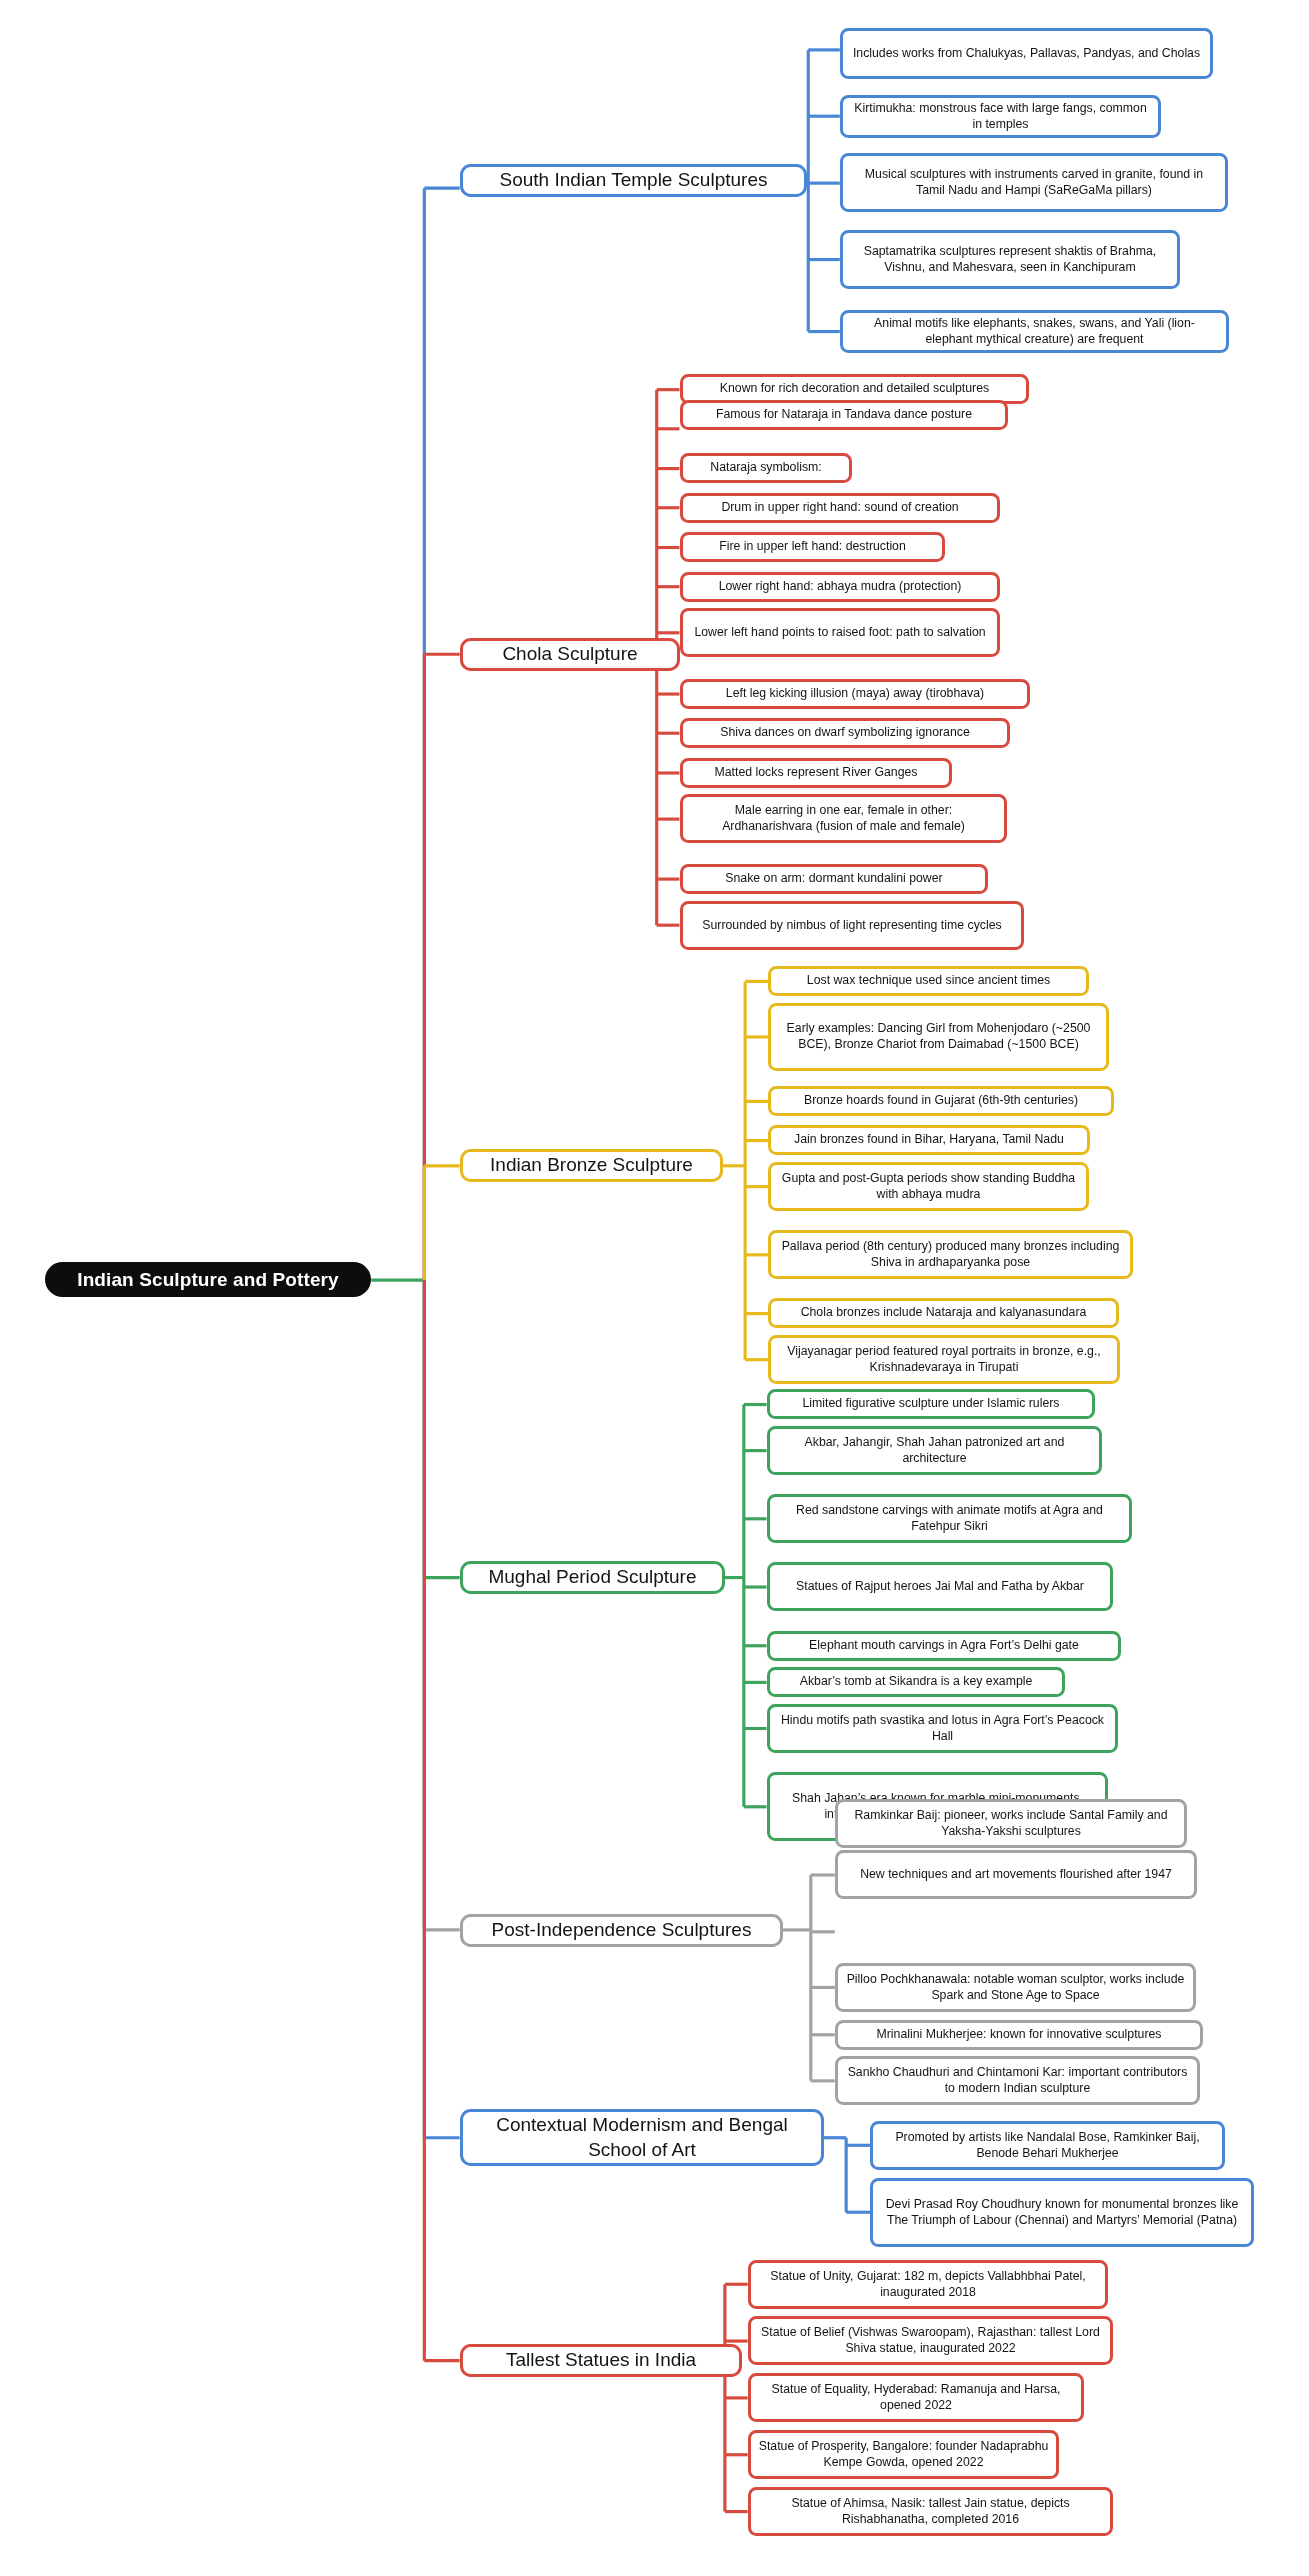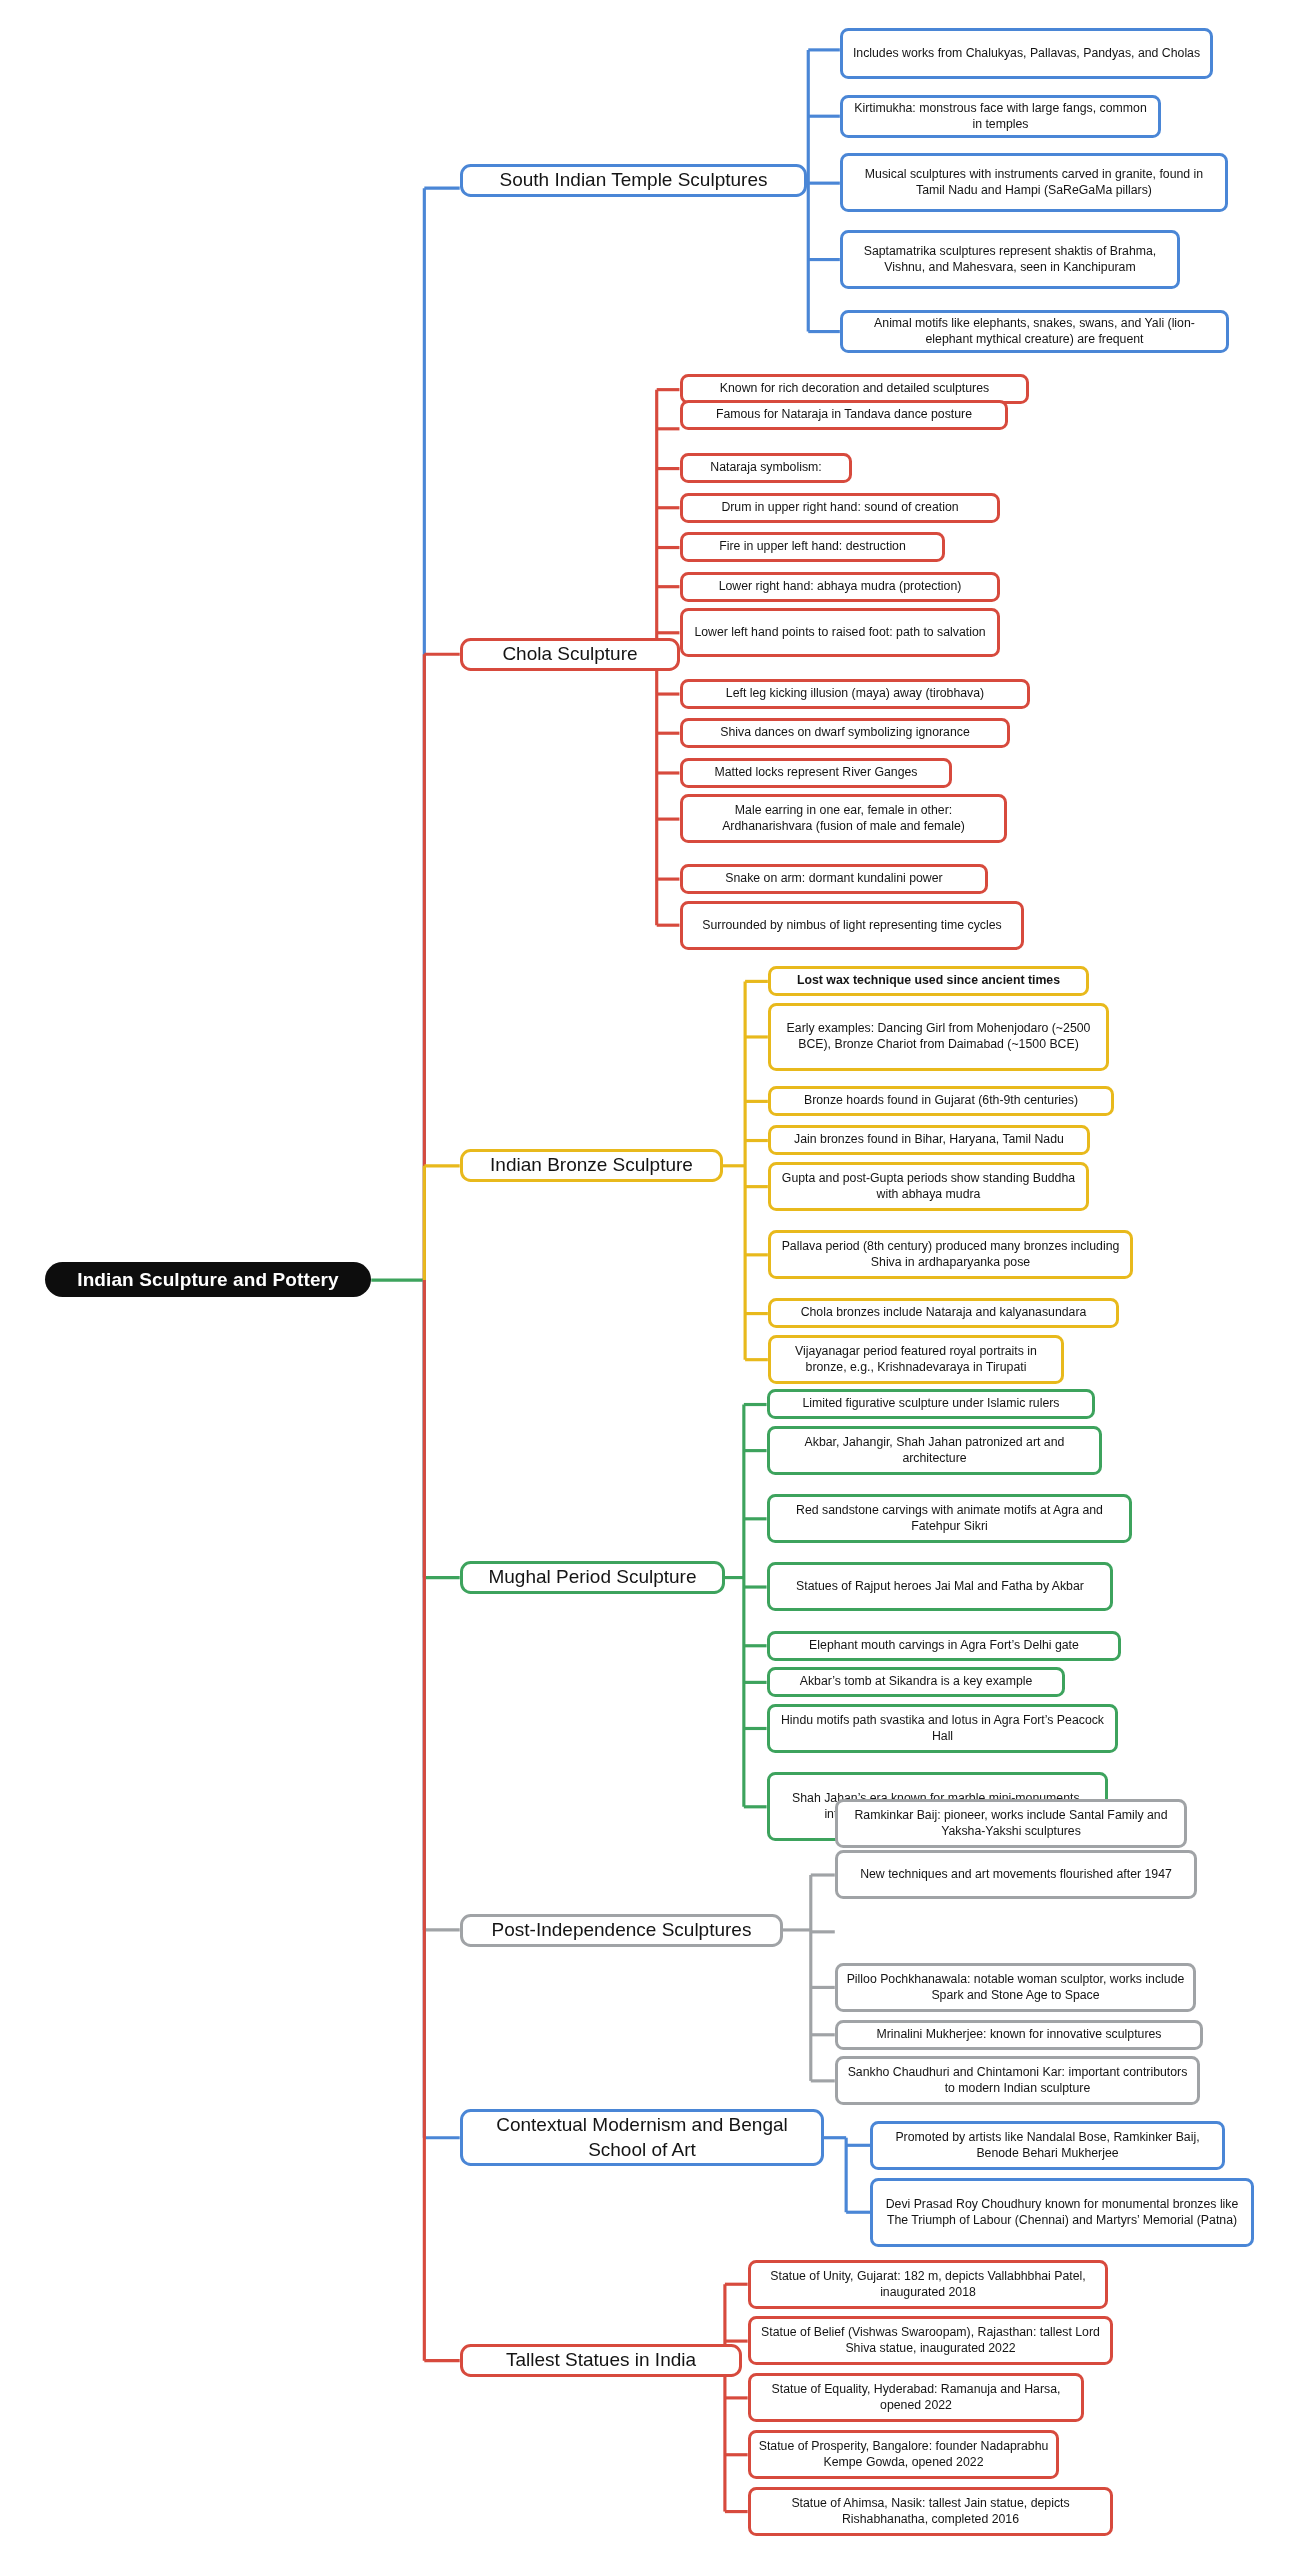--- a/index.html
+++ b/index.html
@@ -221,42 +221,42 @@
       </div>
       <div class="node leaf c-red" style="left: 680px; top: 864px; width: 308px; height: 30px;">
         <span>Snake on arm: dormant kundalini power</span>
       </div>
       <div class="node leaf c-red" style="left: 680px; top: 901px; width: 344px; height: 49px;">
         <span>Surrounded by nimbus of light representing time cycles</span>
       </div>
       <div class="node branch c-yellow" style="left: 460px; top: 1149px; width: 263px; height: 33px;">
         <span>Indian Bronze Sculpture</span>
       </div>
-      <div class="node leaf c-yellow" style="left: 768px; top: 966px; width: 321px; height: 30px; font-weight: bold;">
+      <div class="node leaf c-yellow" style="left: 768px; top: 966px; width: 321px; height: 30px;">
         <span>Lost wax technique used since ancient times</span>
       </div>
       <div class="node leaf c-yellow" style="left: 768px; top: 1003px; width: 341px; height: 68px;">
         <span>Early examples: Dancing Girl from Mohenjodaro (~2500 BCE), Bronze Chariot from Daimabad (~1500 BCE)</span>
       </div>
       <div class="node leaf c-yellow" style="left: 768px; top: 1086px; width: 346px; height: 30px;">
         <span>Bronze hoards found in Gujarat (6th-9th centuries)</span>
       </div>
       <div class="node leaf c-yellow" style="left: 768px; top: 1125px; width: 322px; height: 30px;">
         <span>Jain bronzes found in Bihar, Haryana, Tamil Nadu</span>
       </div>
       <div class="node leaf c-yellow" style="left: 768px; top: 1162px; width: 321px; height: 49px;">
         <span>Gupta and post-Gupta periods show standing Buddha with abhaya mudra</span>
       </div>
       <div class="node leaf c-yellow" style="left: 768px; top: 1230px; width: 365px; height: 49px;">
         <span>Pallava period (8th century) produced many bronzes including Shiva in ardhaparyanka pose</span>
       </div>
       <div class="node leaf c-yellow" style="left: 768px; top: 1298px; width: 351px; height: 30px;">
         <span>Chola bronzes include Nataraja and kalyanasundara</span>
       </div>
-      <div class="node leaf c-yellow" style="left: 768px; top: 1335px; width: 296px; height: 49px;">
+      <div class="node leaf c-yellow" style="left: 768px; top: 1335px; width: 352px; height: 49px;">
         <span>Vijayanagar period featured royal portraits in bronze, e.g., Krishnadevaraya in Tirupati</span>
       </div>
       <div class="node branch c-green" style="left: 460px; top: 1561px; width: 265px; height: 33px;">
         <span>Mughal Period Sculpture</span>
       </div>
       <div class="node leaf c-green" style="left: 767px; top: 1389px; width: 328px; height: 30px;">
         <span>Limited figurative sculpture under Islamic rulers</span>
       </div>
       <div class="node leaf c-green" style="left: 767px; top: 1426px; width: 335px; height: 49px;">
         <span>Akbar, Jahangir, Shah Jahan patronized art and architecture</span>

